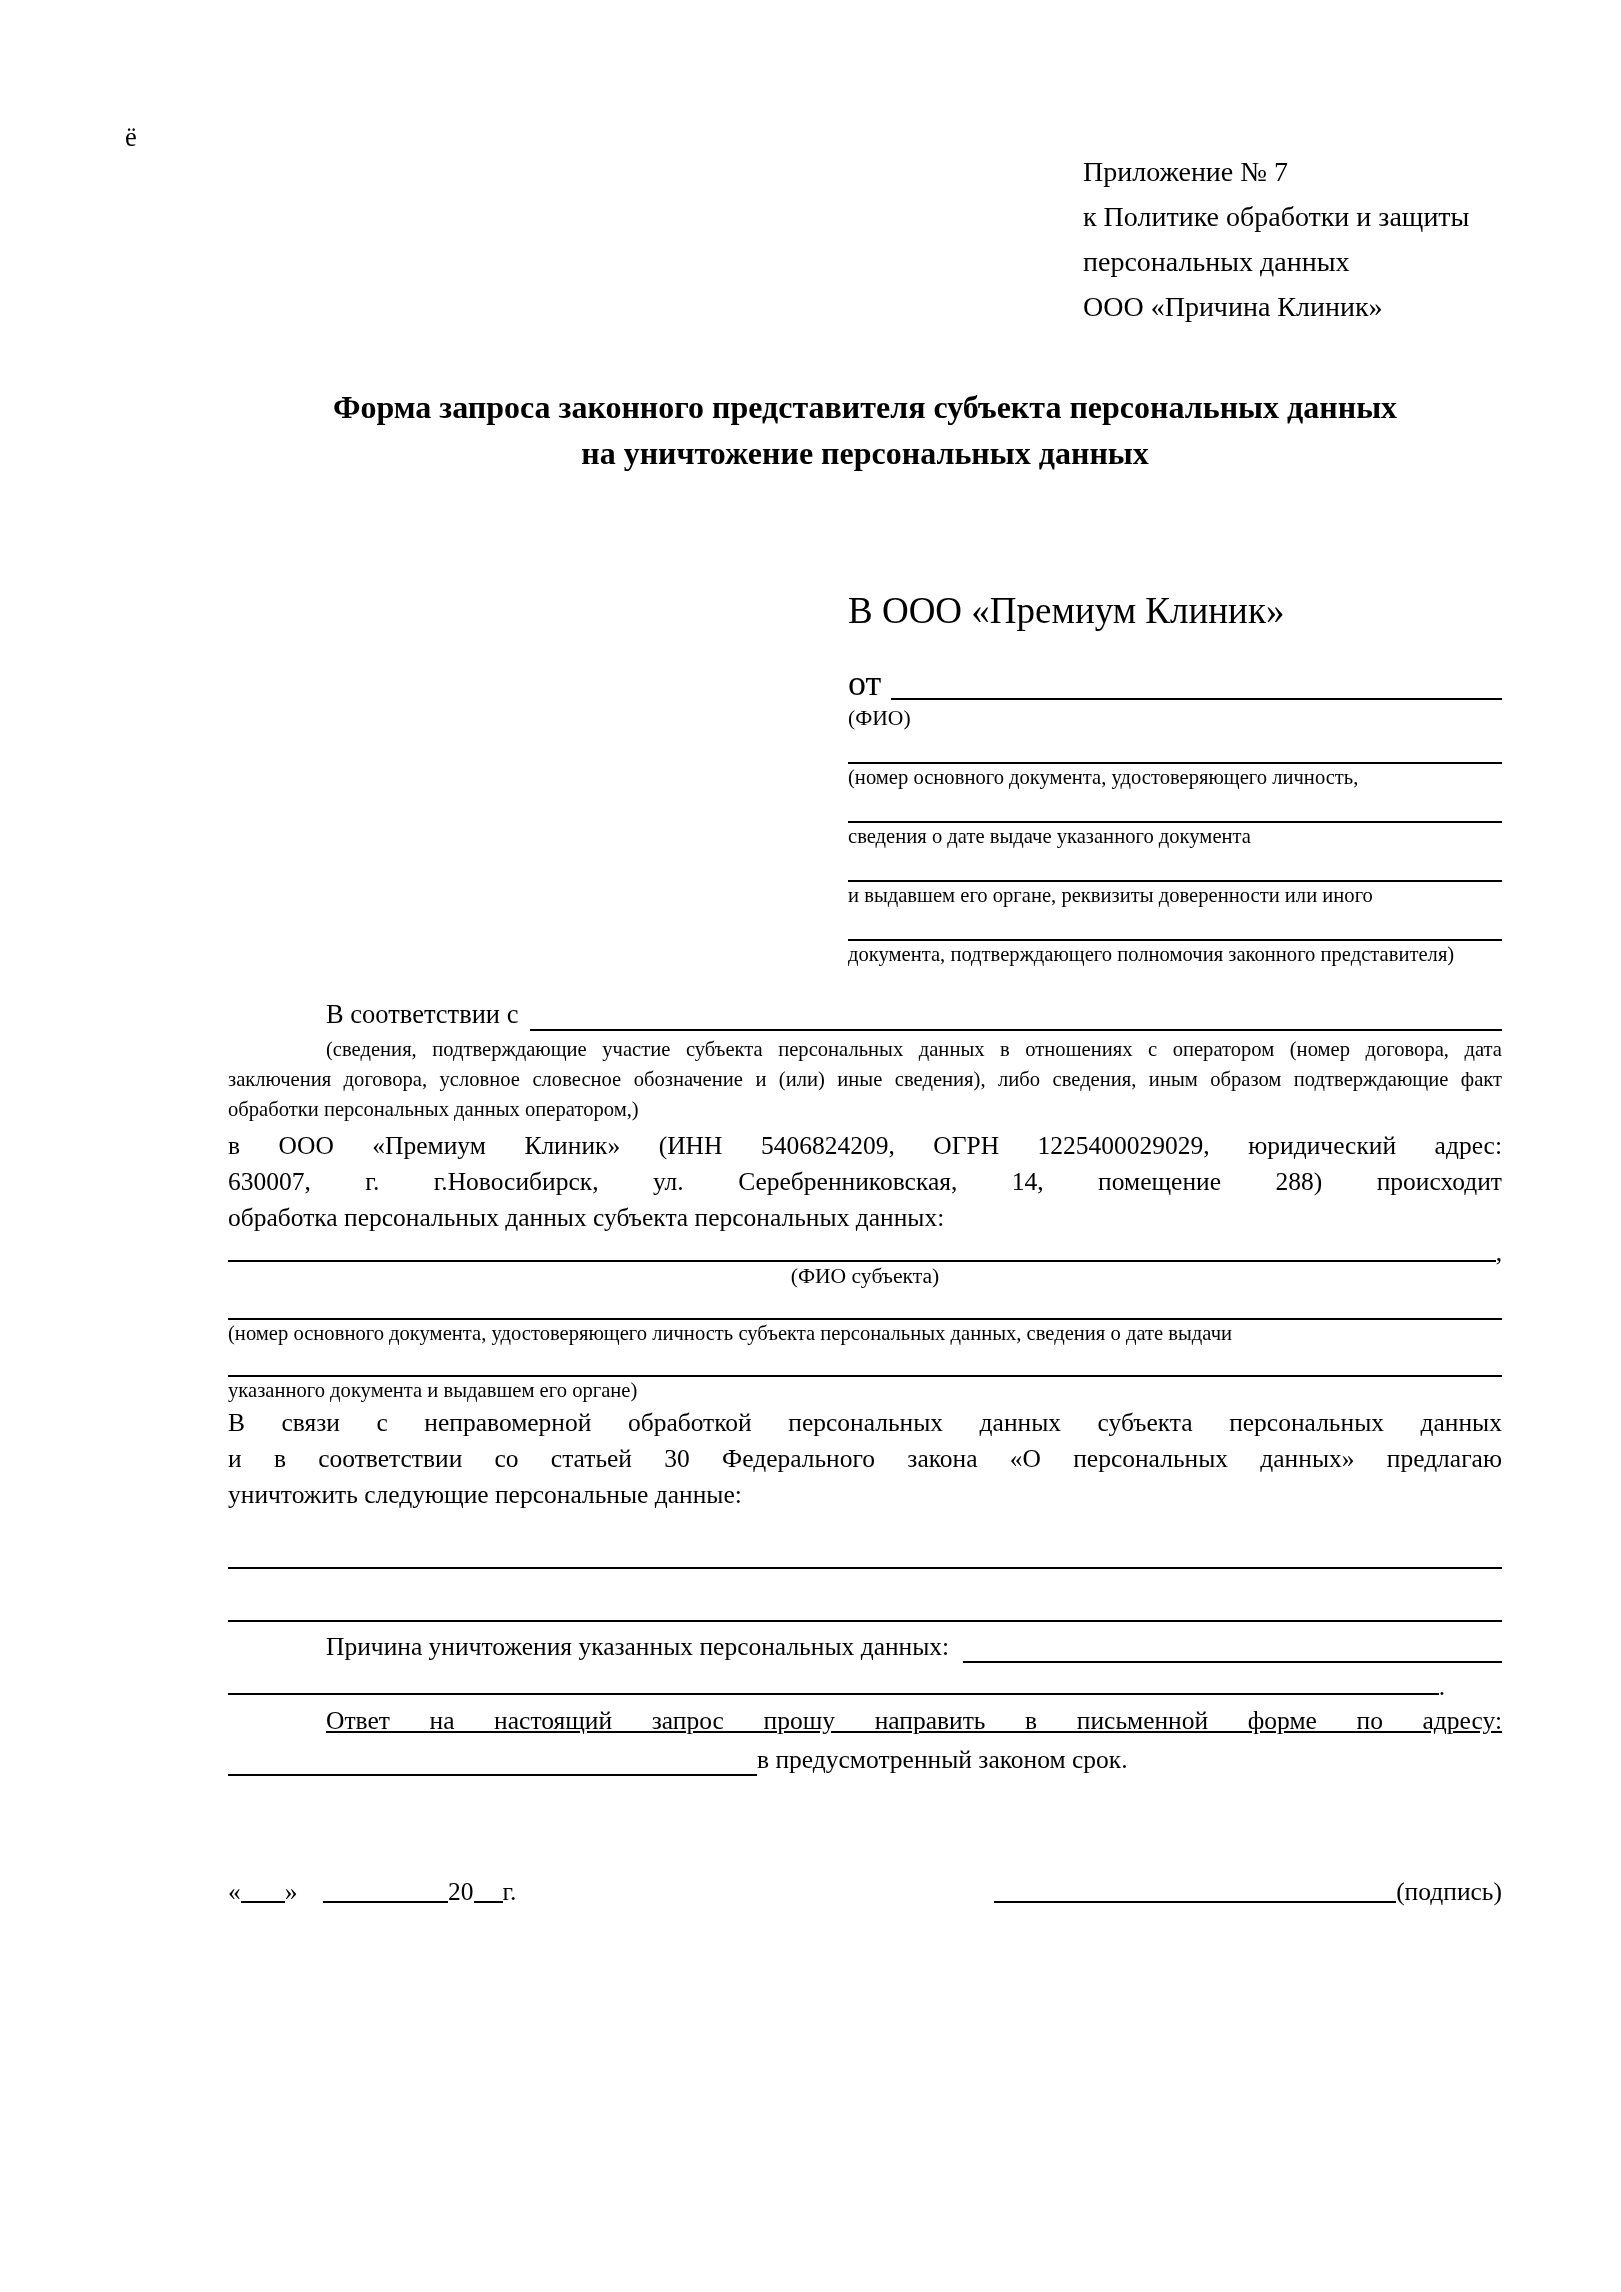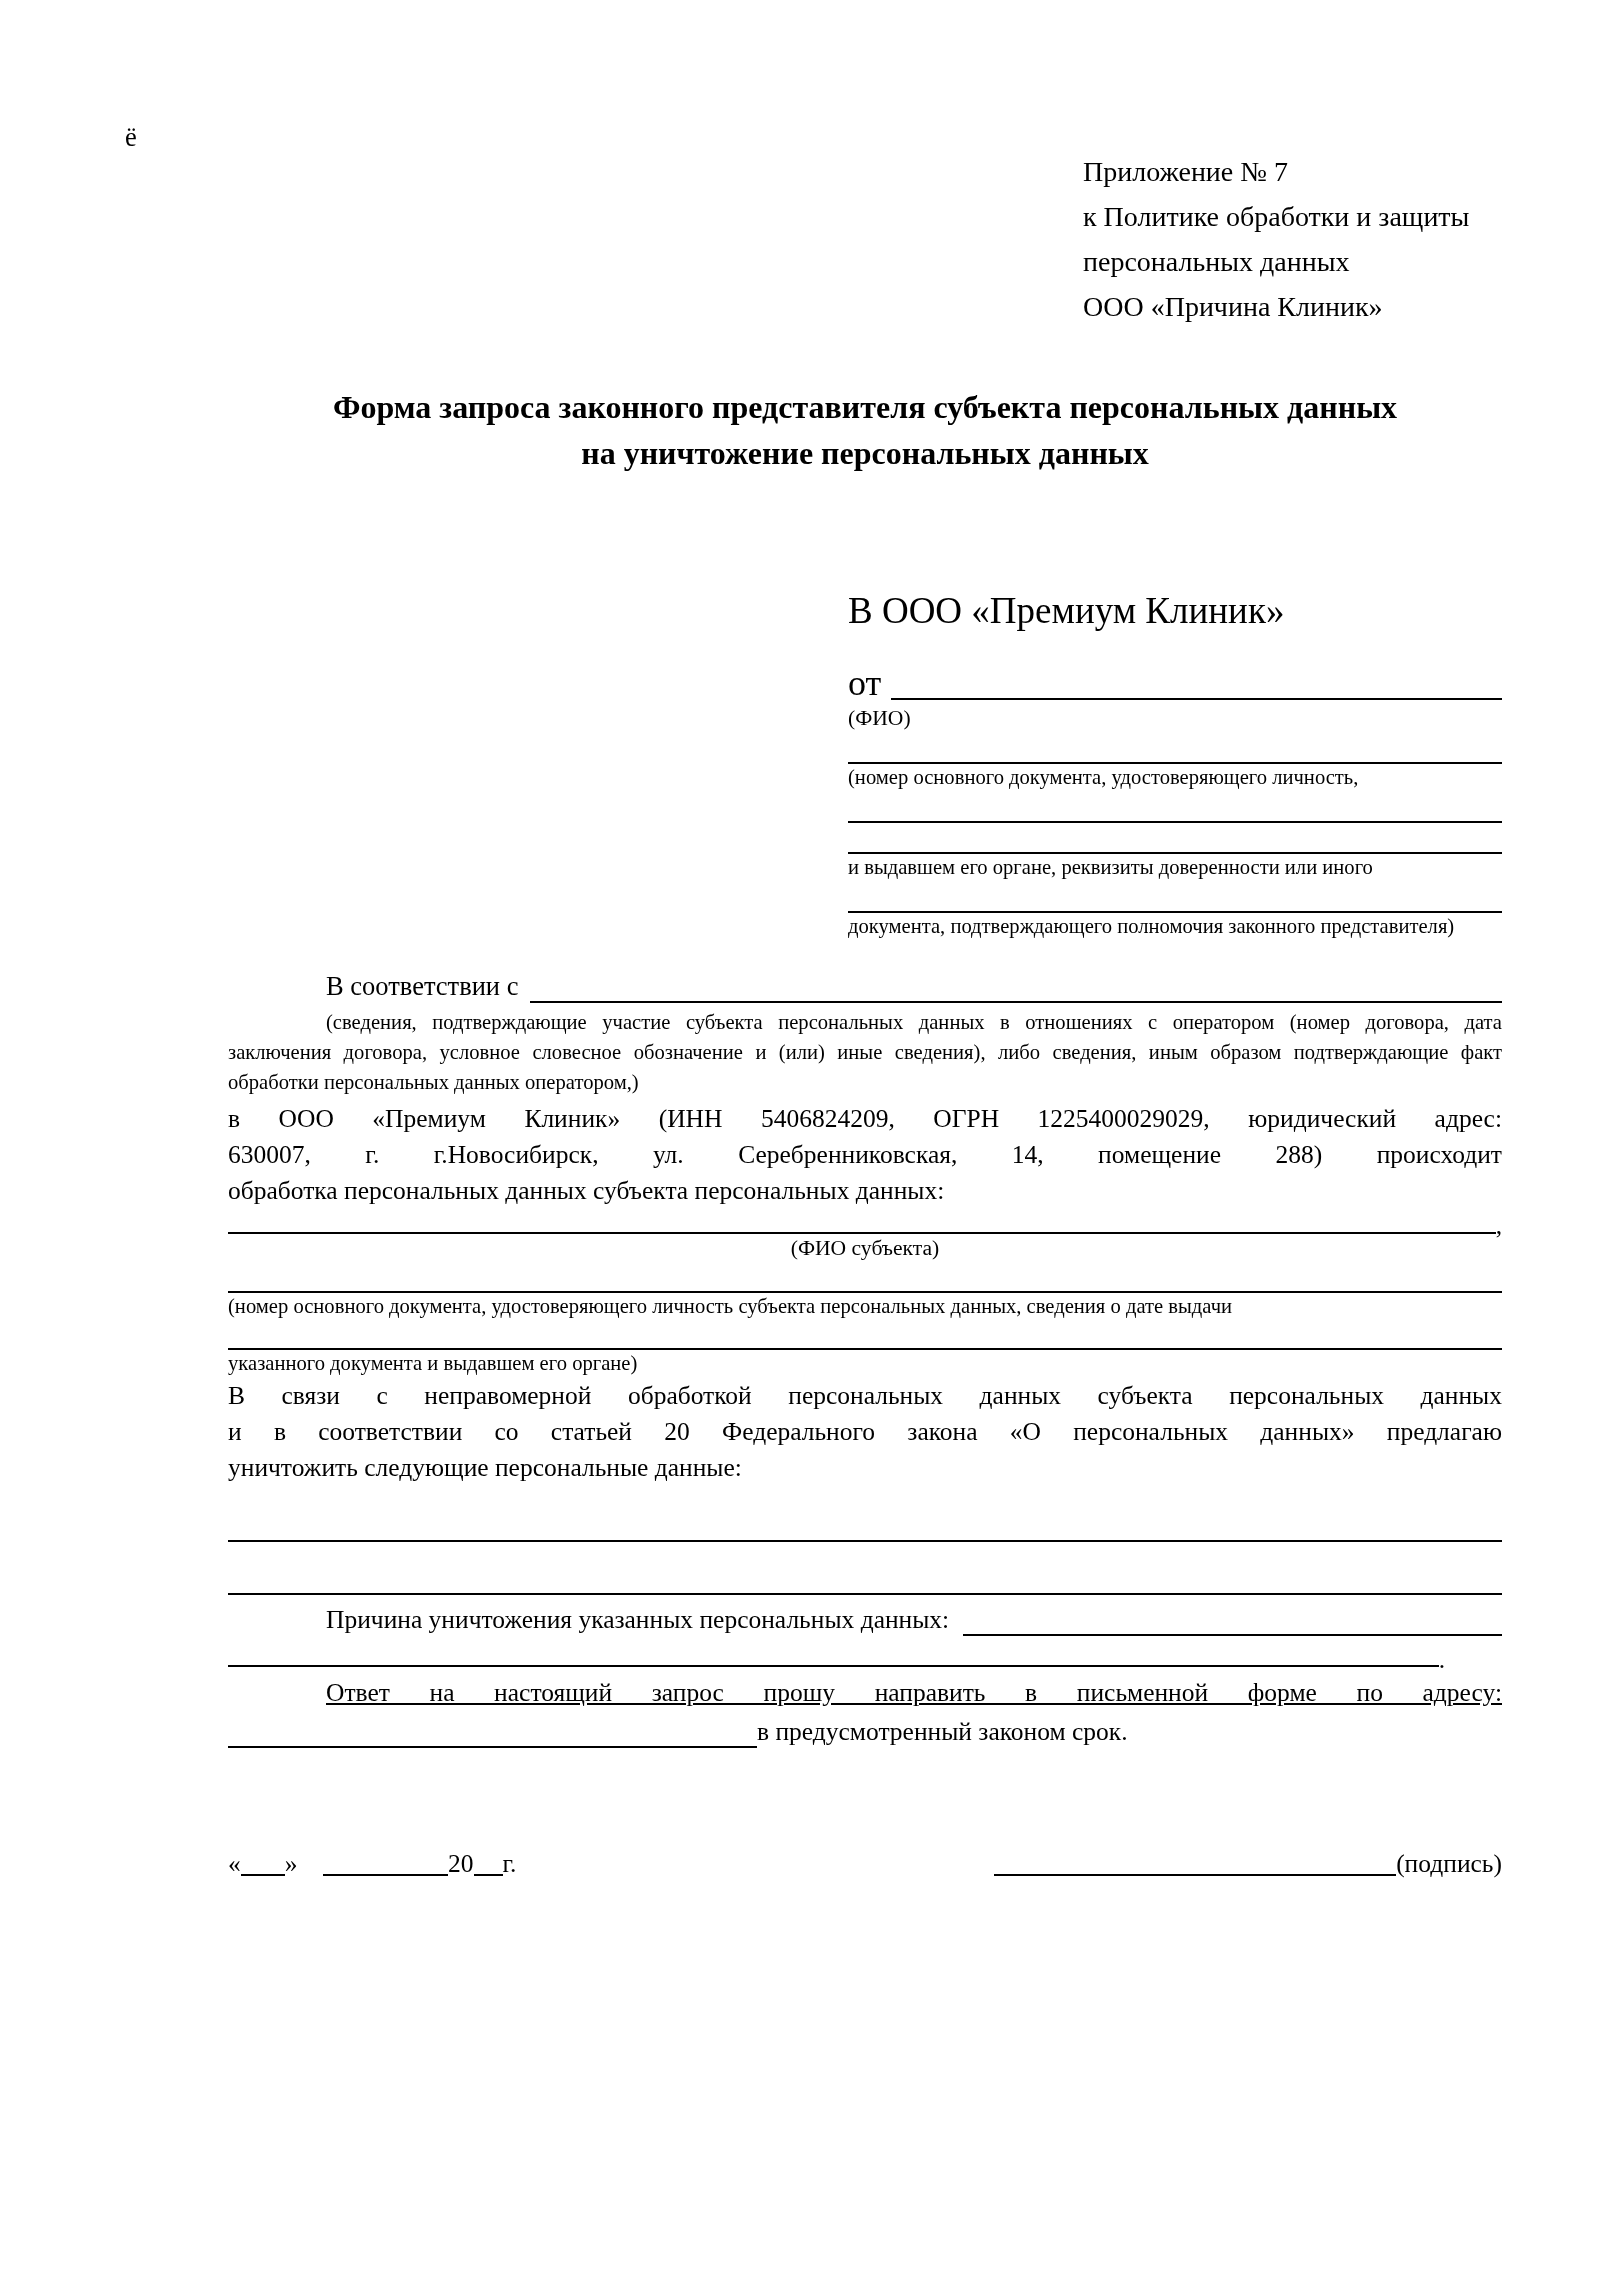--- a/index.html
+++ b/index.html
@@ -136,20 +136,21 @@
       <span class="fill"></span>
     </div>
     <div class="caption fio-cap">(ФИО)</div>
 
     <div class="pair">
       <div class="bline"></div>
       <div class="caption">(номер основного документа, удостоверяющего личность,</div>
     </div>
     <div class="pair">
       <div class="bline"></div>
+      <div class="caption">сведения о дате выдаче указанного документа</div>
     </div>
     <div class="pair">
       <div class="bline"></div>
       <div class="caption">и выдавшем его органе, реквизиты доверенности или иного</div>
     </div>
     <div class="pair">
       <div class="bline"></div>
       <div class="caption">документа, подтверждающего полномочия законного представителя)</div>
     </div>
   </div>
@@ -179,21 +180,21 @@
   <div class="sub-cap">(ФИО субъекта)</div>
 
   <div class="bline-wide"></div>
   <div class="caption">(номер основного документа, удостоверяющего личность субъекта персональных данных, сведения о дате выдачи</div>
 
   <div class="bline-wide"></div>
   <div class="caption">указанного документа и выдавшем его органе)</div>
 
   <div class="par destr-par">
     <div class="jline">В связи с неправомерной обработкой персональных данных субъекта персональных данных</div>
-    <div class="jline">и в соответствии со статьей 20 Федерального закона «О персональных данных» предлагаю</div>
+    <div class="jline">и в соответствии со статьей 30 Федерального закона «О персональных данных» предлагаю</div>
     <div class="jline last">уничтожить следующие персональные данные:</div>
   </div>
 
   <div class="blank-full blank-a"></div>
   <div class="blank-full blank-b"></div>
 
   <div class="row reason-row">
     <span class="ind"></span>
     <span class="lbl">Причина уничтожения указанных персональных данных:</span>
     <span class="fill"></span>

